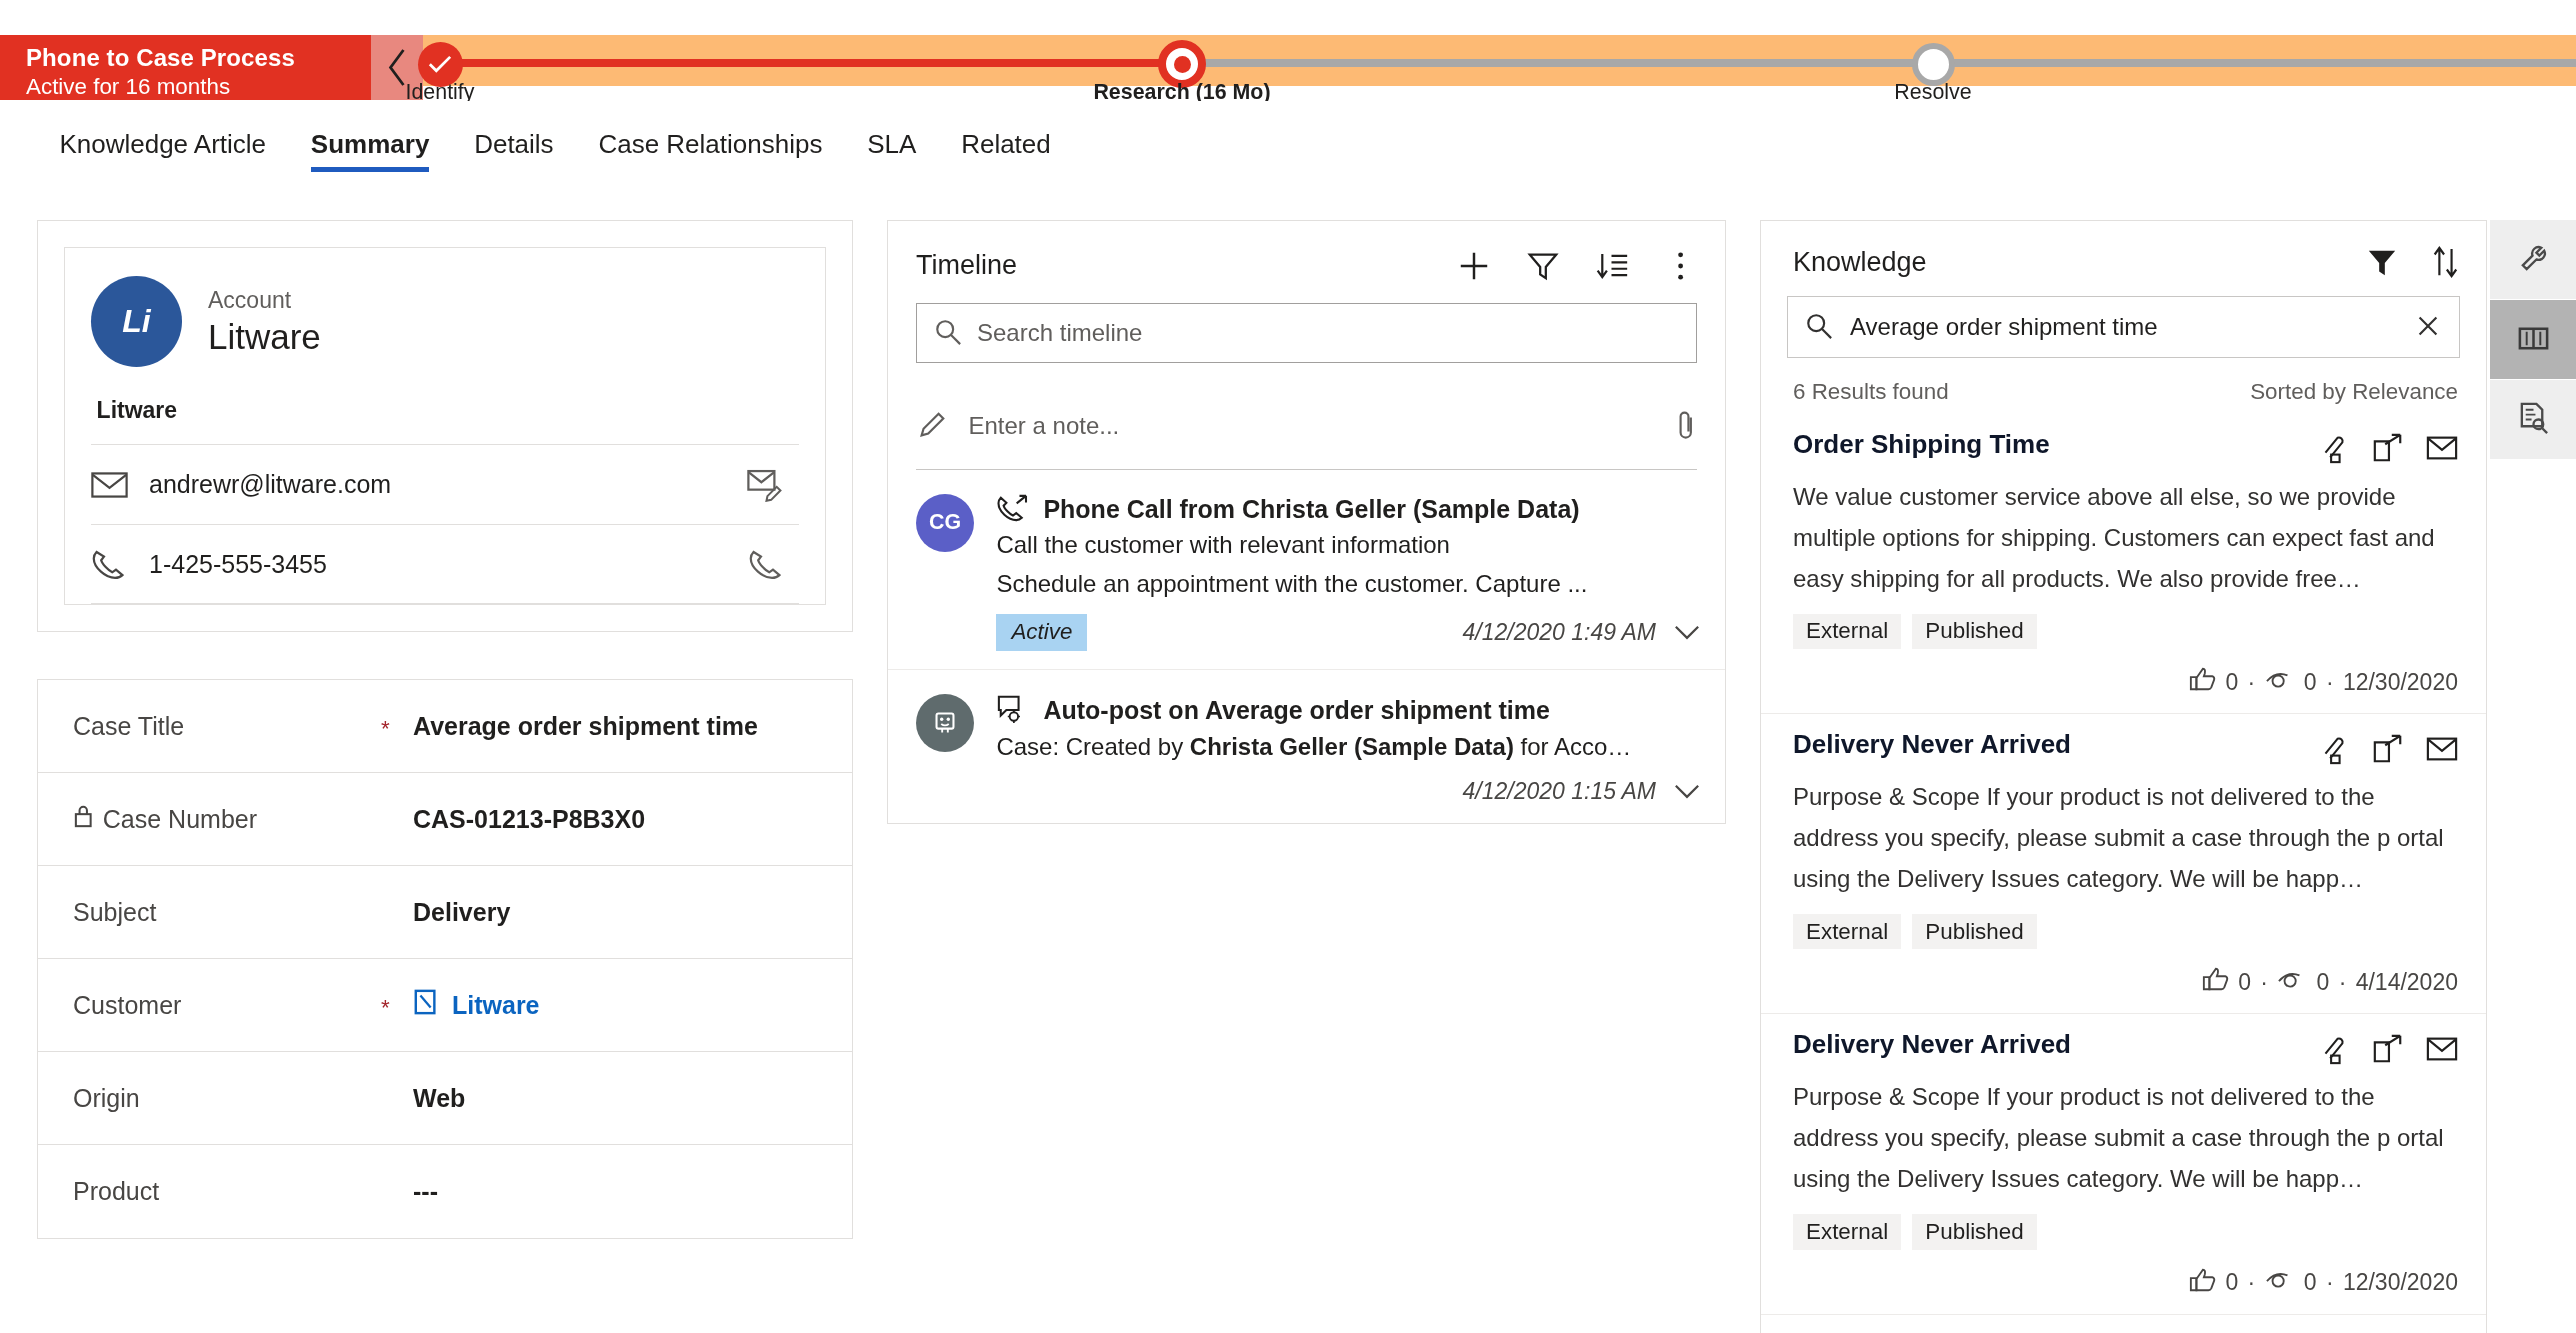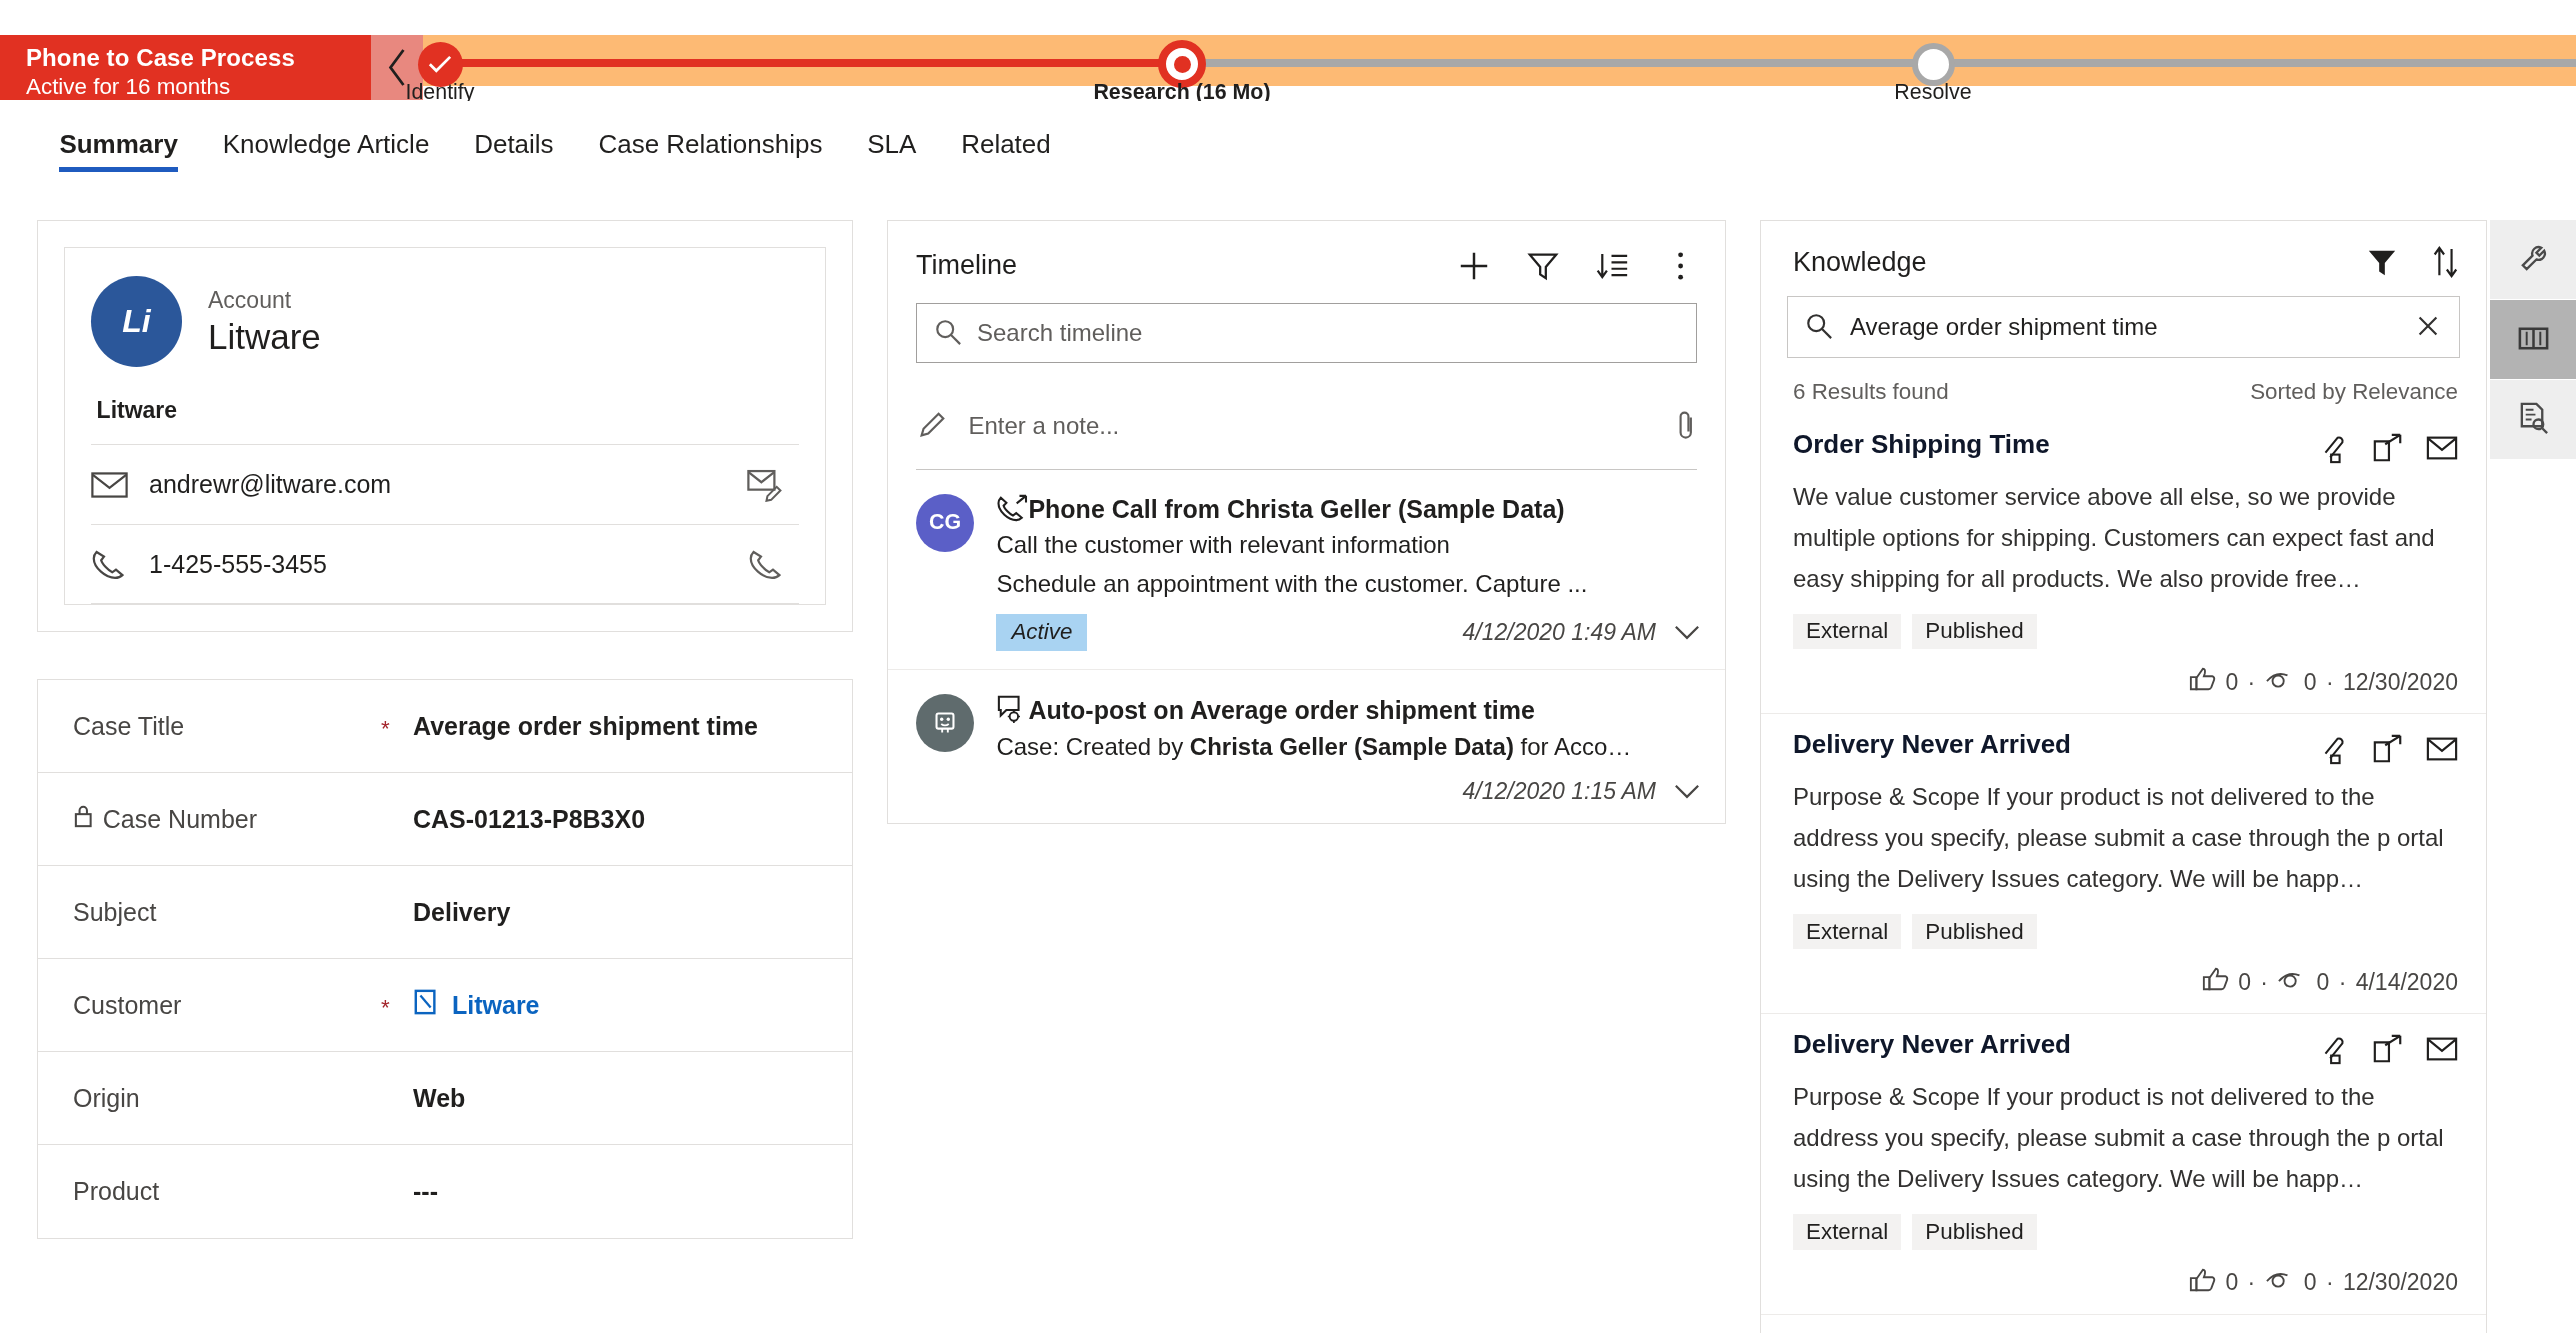--- a/index.html
+++ b/index.html
@@ -169,21 +169,21 @@
   .tl-item:last-child { border-bottom: none; }
   .tl-ava {
     width: 58px; height: 58px; border-radius: 50%;
     flex: 0 0 auto; margin-right: 22.4px;
     display: flex; align-items: center; justify-content: center;
     color: #fff; font-size: 21.4px; font-weight: bold;
   }
   .tl-ava.person { background: #5b5fc7; }
   .tl-ava.bot { background: #5f6b6d; }
   .tl-body { flex: 1 1 auto; min-width: 0; }
-  .tl-hdr { display: flex; align-items: center; }
+  .tl-hdr { display: flex; align-items: center; gap: 15px; }
   .tl-hdr-txt { font-size: 25px; font-weight: bold; color: #201f1e; white-space: nowrap; }
   .tl-line { font-size: 24px; color: #201f1e; line-height: 39px; white-space: nowrap; overflow: hidden; }
   .tl-foot { display: flex; align-items: center; margin-top: 11.2px; font-style: italic; }
   .badge-active {
     background: #a9d3f2; color: #201f1e;
     font-size: 22.4px; padding: 5.6px 15px;
   }
   .tl-time { margin-left: auto; font-size: 23px; color: #484644; }
   .tl-chev { margin-left: 17px; display: flex; align-items: center; cursor: pointer; }
 
@@ -262,22 +262,22 @@
       <div class="bpf-stage" style="left: 1510px;">
         <div class="bpf-node">
           <div class="node-future"></div>
         </div>
         <div class="bpf-label">Resolve</div>
       </div>
     </div>
 </div>
 
 <div class="tabstrip" id="tabstrip">
+    <div class="tab">Knowledge Article</div>
     <div class="tab active">Summary</div>
-    <div class="tab">Knowledge Article</div>
     <div class="tab">Details</div>
     <div class="tab">Case Relationships</div>
     <div class="tab">SLA</div>
     <div class="tab">Related</div>
   </div>
 
 <div class="canvas">
 
   <div class="col1">
 

